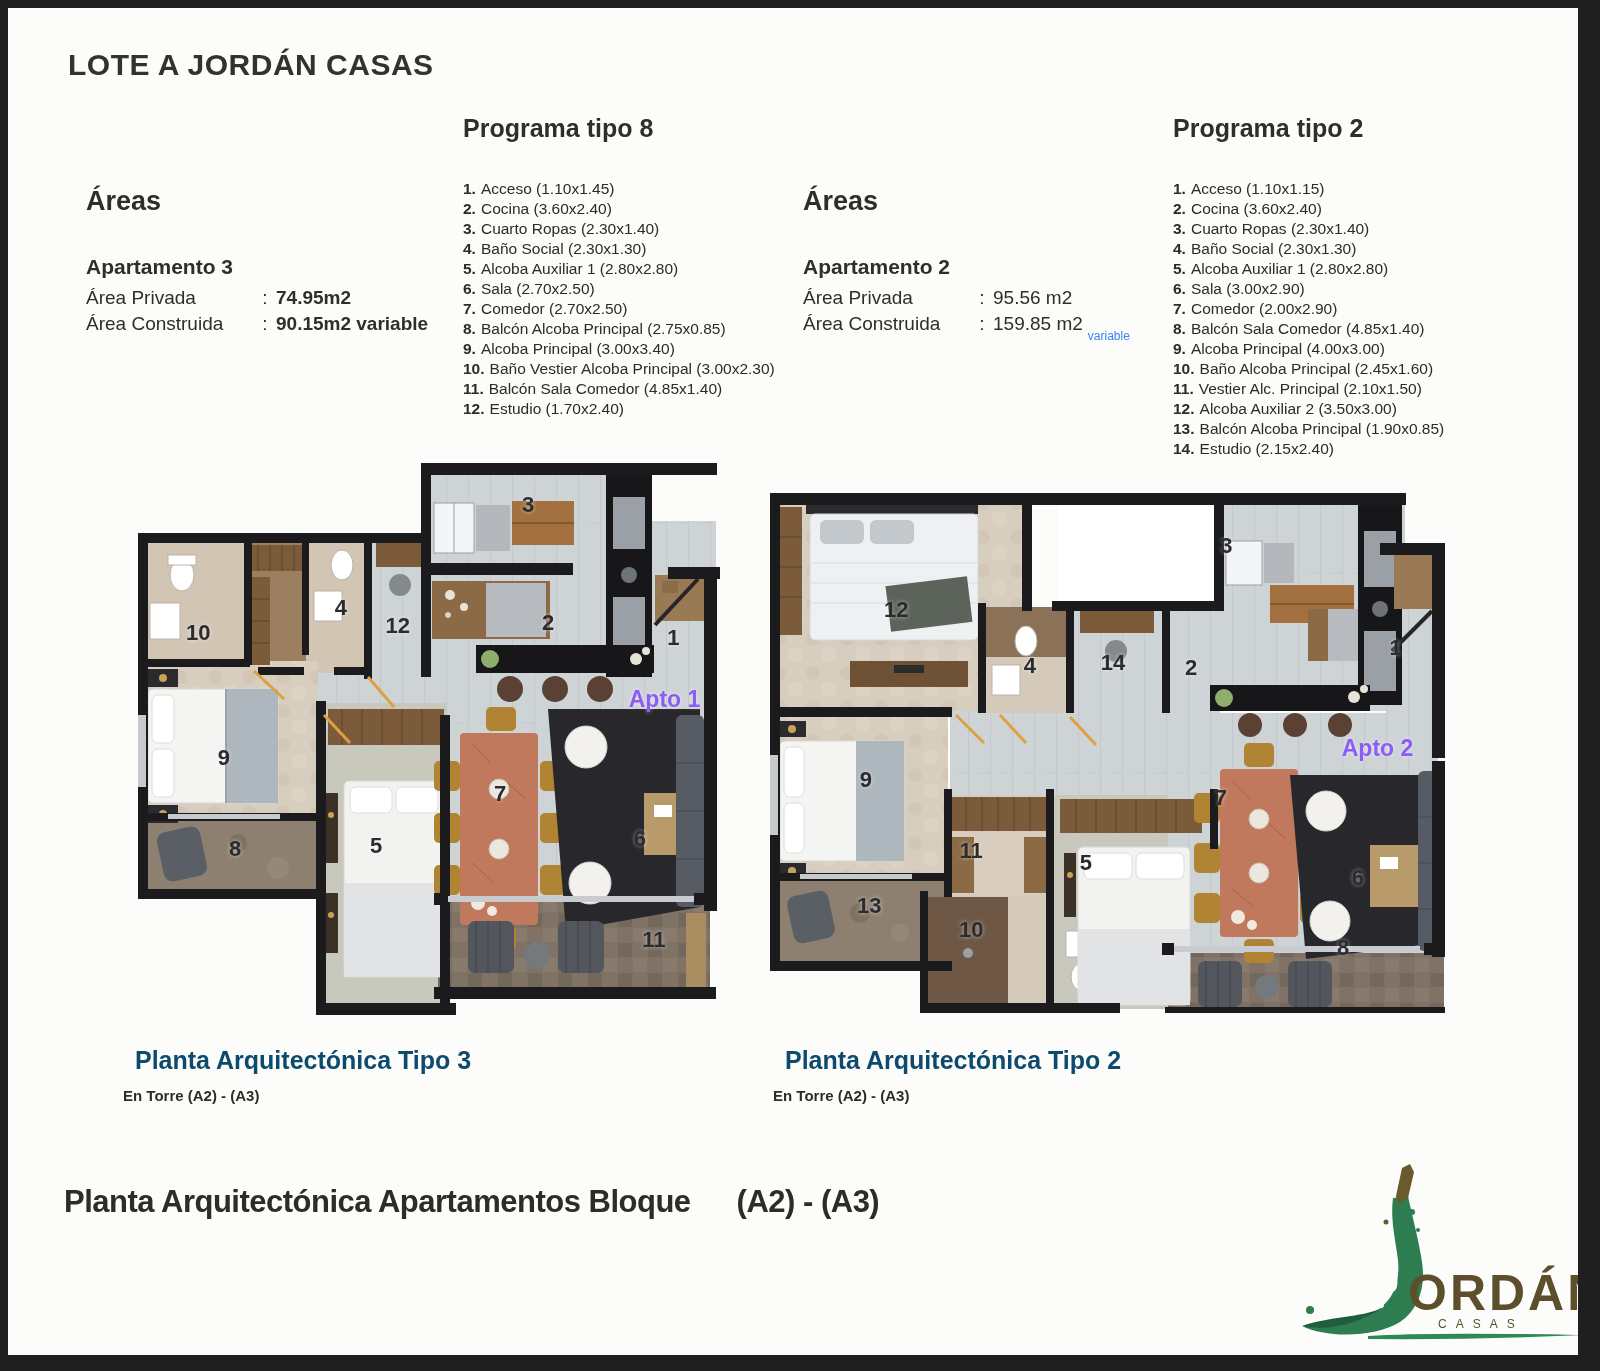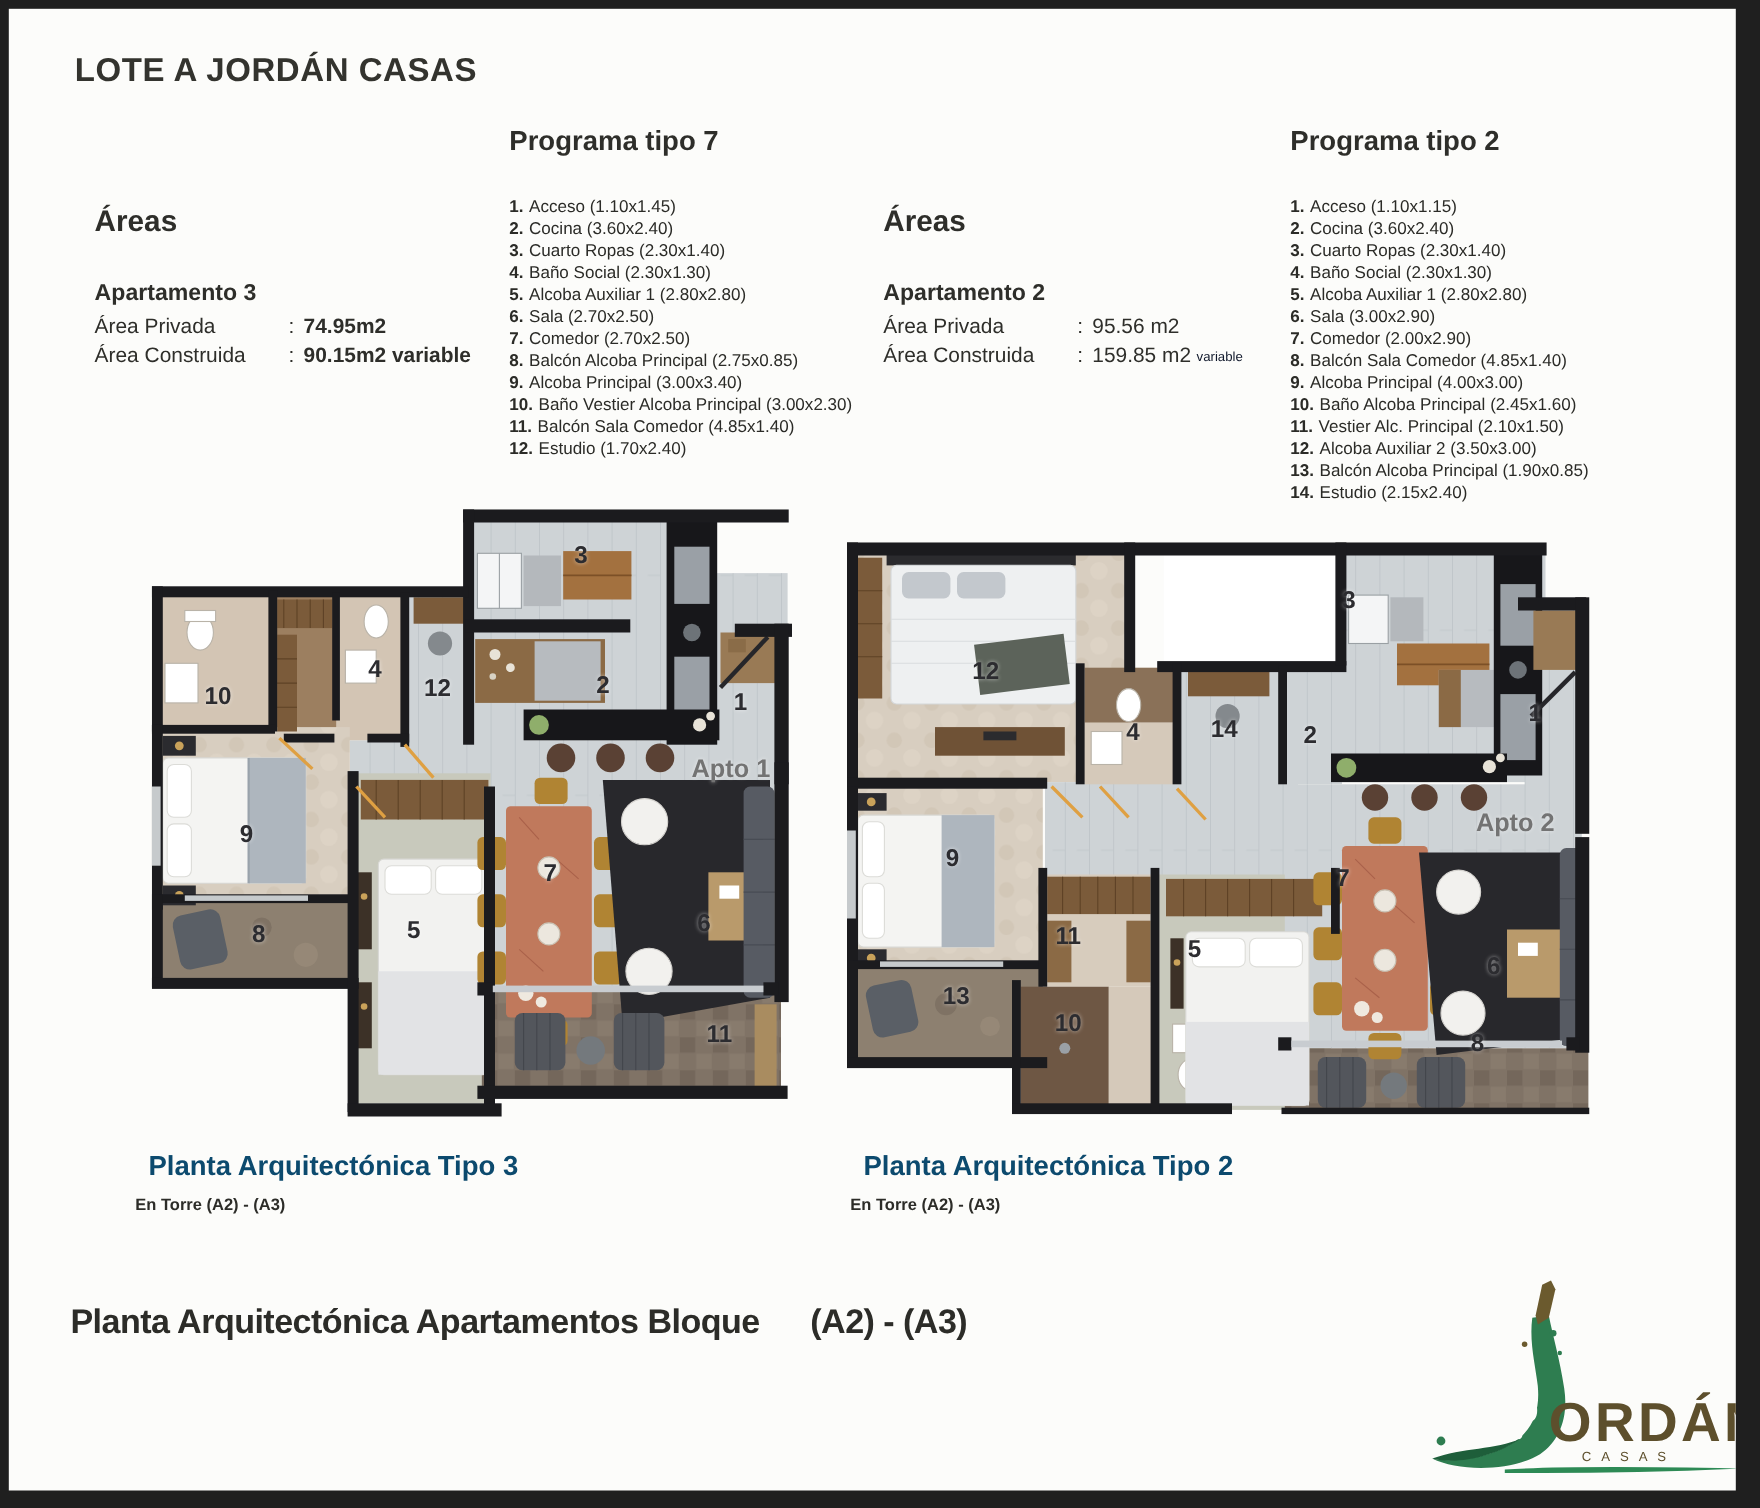--- a/index.html
+++ b/index.html
@@ -31,33 +31,33 @@
   
   .areas h2{margin:0 0 38px 0;font-size:27px;font-weight:bold;color:#2e2e2a;}
   .areas h3{margin:0 0 6px 0;font-size:21px;font-weight:bold;color:#2e2e2a;}
   .areas .row{display:flex;font-size:19px;line-height:26px;color:#2e2e2a;}
   .areas .row .lb{width:168px;}
   .areas .row .sep{width:22px;text-align:center;}
   #areas3{left:78px;top:178px;}
   #areas3 .row .vl{font-weight:bold;}
   #areas2{left:795px;top:178px;}
   #areas2 .row .vl{font-weight:normal;}
-  .areas .row .note{font-size:12px;align-self:flex-end;margin:0 0 3px 5px;color:#0f172a;}
+  .areas .row .note{font-size:12px;align-self:flex-end;margin:12px 0 3px 5px;color:#3b82f6;}
 
   
   .plan{overflow:visible;}
   .plan svg{position:absolute;left:0;top:0;width:100%;height:100%;}
   #plan1{left:130px;top:455px;width:585px;height:555px;}
   #plan2{left:762px;top:485px;width:675px;height:520px;}
   .room-label{
     position:absolute;transform:translate(-50%,-50%);
     font-size:22px;font-weight:bold;color:#2c2c30;white-space:nowrap;
     text-shadow:0 0 4px rgba(255,255,255,.55);
   }
-  .room-label.big{font-size:23px;color:#737373;}
+  .room-label.big{font-size:23px;color:#8b5cf6;}
 
   
   .caption h2{margin:12px;font-size:25px;font-weight:bold;color:#0c4a6e;}
   .caption .sub{font-size:15px;font-weight:bold;color:#2c2c28;margin-top:3px;}
   #caption1{left:115px;top:1026px;}
   #caption2{left:765px;top:1026px;}
 
   
   .bottom-title{left:56px;top:1176px;font-size:31px;font-weight:bold;color:#2c2c28;letter-spacing:-.5px;}
   .bottom-title .suffix{margin-left:46px;}
@@ -66,21 +66,21 @@
   #logo{left:1282px;top:1152px;width:300px;height:190px;}
 </style>
 </head>
 <body>
 
 <div class="page">
 
   <div class="abs main-title">LOTE A JORDÁN CASAS</div>
 
   <div class="abs prog" id="programa3">
-    <h2>Programa tipo 7</h2>
+    <h2>Programa tipo 8</h2>
     <ol>
 
     <li><span class="n">1.</span><span>Acceso (1.10x1.45)</span></li>
         <li><span class="n">2.</span><span>Cocina (3.60x2.40)</span></li>
         <li><span class="n">3.</span><span>Cuarto Ropas (2.30x1.40)</span></li>
         <li><span class="n">4.</span><span>Baño Social (2.30x1.30)</span></li>
         <li><span class="n">5.</span><span>Alcoba Auxiliar 1 (2.80x2.80)</span></li>
         <li><span class="n">6.</span><span>Sala (2.70x2.50)</span></li>
         <li><span class="n">7.</span><span>Comedor (2.70x2.50)</span></li>
         <li><span class="n">8.</span><span>Balcón Alcoba Principal (2.75x0.85)</span></li>

